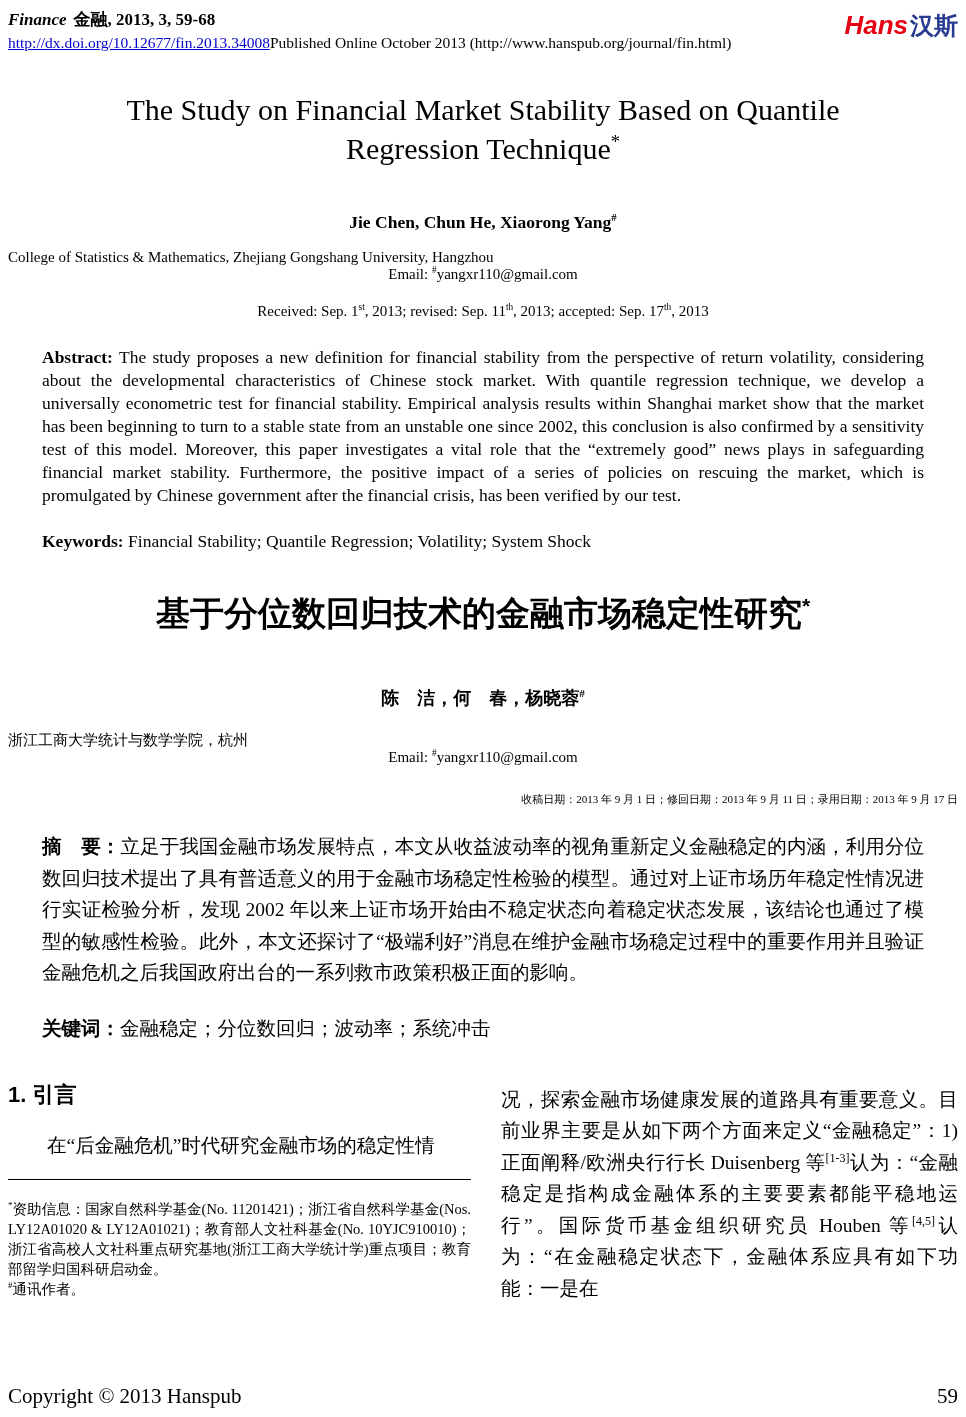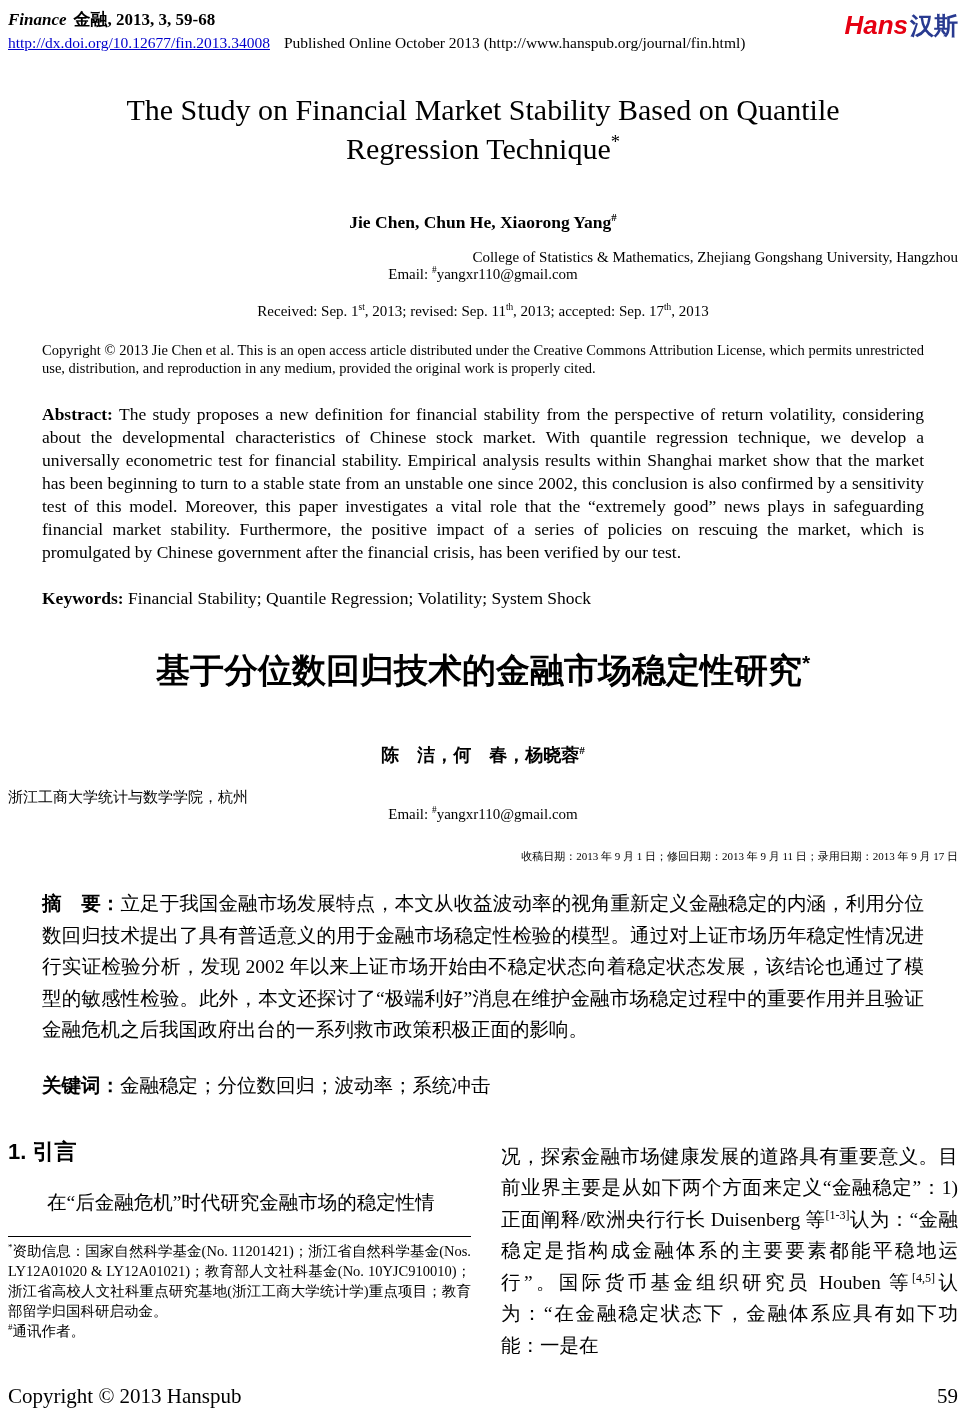--- a/index.html
+++ b/index.html
@@ -10,29 +10,29 @@
     padding:8px 8px 0 8px; overflow:hidden;
   }
   sup{ font-size:62%; line-height:0; }
 
   
   .hdr{ display:flex; justify-content:space-between; align-items:flex-start; }
   .hdr-line1{ font-size:17px; font-weight:bold; }
   .jname{ font-style:italic; margin-right:7px; }
   .hdr-line2{ font-size:15.5px; margin-top:3px; }
   .doi{ color:#0000CC; text-decoration:underline; }
-  .pub{ margin-left:14px; }
+  .pub{ }
   .logo{ white-space:nowrap; padding-top:2px; }
   .logo-latin{ font-family:"Liberation Sans","DejaVu Sans",sans-serif; font-weight:bold; font-style:italic; font-size:26px; color:#E60012; }
   .logo-cn{ font-family:Liberation Mono, monospace; font-weight:bold; font-size:24px; color:#283A90; margin-left:2px; }
 
   
   .title{ margin:38px auto 0; max-width:780px; text-align:center; font-size:30px; font-weight:normal; line-height:39px; }
   .authors{ margin-top:44px; text-align:center; font-size:17.5px; font-weight:bold; }
-  .affil{ margin-top:16px; text-align:right; font-size:15px; line-height:17px; }
+  .affil{ margin-top:16px; text-align:left; font-size:15px; line-height:17px; }
   .email-line{ text-align:center; font-size:15px; line-height:17px; }
   .received{ margin-top:20px; text-align:center; font-size:15px; }
   .license{ margin:22px 34px 0; font-size:14.5px; line-height:17.5px; text-align:justify; }
   .abstract{ margin:26px 34px 0; font-size:17.5px; line-height:23px; text-align:justify; }
   .keywords{ margin:24px 34px 0; font-size:17.5px; }
 
   
   .cn-title{ margin-top:40px; text-align:center; font-size:34px; line-height:42px; font-weight:bold; font-family:"Liberation Sans","DejaVu Sans",sans-serif; }
   .cn-authors{ margin-top:52px; text-align:center; font-size:18px; font-weight:bold; }
   .cn-affil{ margin-top:22px; text-align:left; font-size:15px; line-height:17px; }
@@ -42,21 +42,21 @@
   .cn-label{ font-family:"Liberation Sans","DejaVu Sans",sans-serif; font-weight:bold; }
 
   
   .columns{ margin-top:38px; display:flex; gap:30px; }
   .col-left{ width:463px; }
   .col-right{ width:457px; }
   .sec-h{ font-size:22px; font-weight:bold; font-family:"Liberation Sans","DejaVu Sans",sans-serif; }
   .body-para{ font-size:19.5px; line-height:31.5px; text-align:justify; margin-top:20px; }
   .indent{ text-indent:2em; }
   .col-right .body-para{ margin-top:4px; }
-  .footnote{ margin-top:18px; border-top:1px solid #000; padding-top:4px; }
+  .footnote{ margin-top:18px; border-top:1px solid #000; padding-top:19px; }
   .fn-text{ font-size:14.5px; line-height:20px; text-align:justify; }
 
   
   .ftr{ position:absolute; left:8px; right:8px; bottom:8px; display:flex; justify-content:space-between; font-size:21px; }
 </style>
 </head>
 <body>
 
 <div class="page">
 
@@ -76,21 +76,20 @@
 
   <h1 class="title"><span>The Study on Financial Market Stability Based on Quantile Regression Technique</span><sup>*</sup></h1>
 
   <div class="authors"><span>Jie Chen, Chun He, Xiaorong Yang</span><sup>#</sup></div>
 
   <div class="affil">College of Statistics &amp; Mathematics, Zhejiang Gongshang University, Hangzhou</div>
   <div class="email-line"><span>Email: </span><sup>#</sup><span>yangxr110@gmail.com</span></div>
 
   <div class="received"><span>Received: Sep. 1</span><sup>st</sup><span>, 2013; revised: Sep. 11</span><sup>th</sup><span>, 2013; accepted: Sep. 17</span><sup>th</sup><span>, 2013</span></div>
 
-  <p class="license">Copyright © 2013 Jie Chen et al. This is an open access article distributed under the Creative Commons Attribution License, which permits unrestricted use, distribution, and reproduction in any medium, provided the original work is properly cited.</p>
 
   <p class="abstract"><b>Abstract:</b><span> The study proposes a new definition for financial stability from the perspective of return volatility, considering about the developmental characteristics of Chinese stock market. With quantile regression technique, we develop a universally econometric test for financial stability. Empirical analysis results within Shanghai market show that the market has been beginning to turn to a stable state from an unstable one since 2002, this conclusion is also confirmed by a sensitivity test of this model. Moreover, this paper investigates a vital role that the “extremely good” news plays in safeguarding financial market stability. Furthermore, the positive impact of a series of policies on rescuing the market, which is promulgated by Chinese government after the financial crisis, has been verified by our test.</span></p>
 
   <p class="keywords"><b>Keywords:</b><span> Financial Stability; Quantile Regression; Volatility; System Shock</span></p>
 
   <h2 class="cn-title"><span>基于分位数回归技术的金融市场稳定性研究</span><sup>*</sup></h2>
 
   <div class="cn-authors"><span>陈　洁，何　春，杨晓蓉</span><sup>#</sup></div>
 
   <div class="cn-affil">浙江工商大学统计与数学学院，杭州</div>

